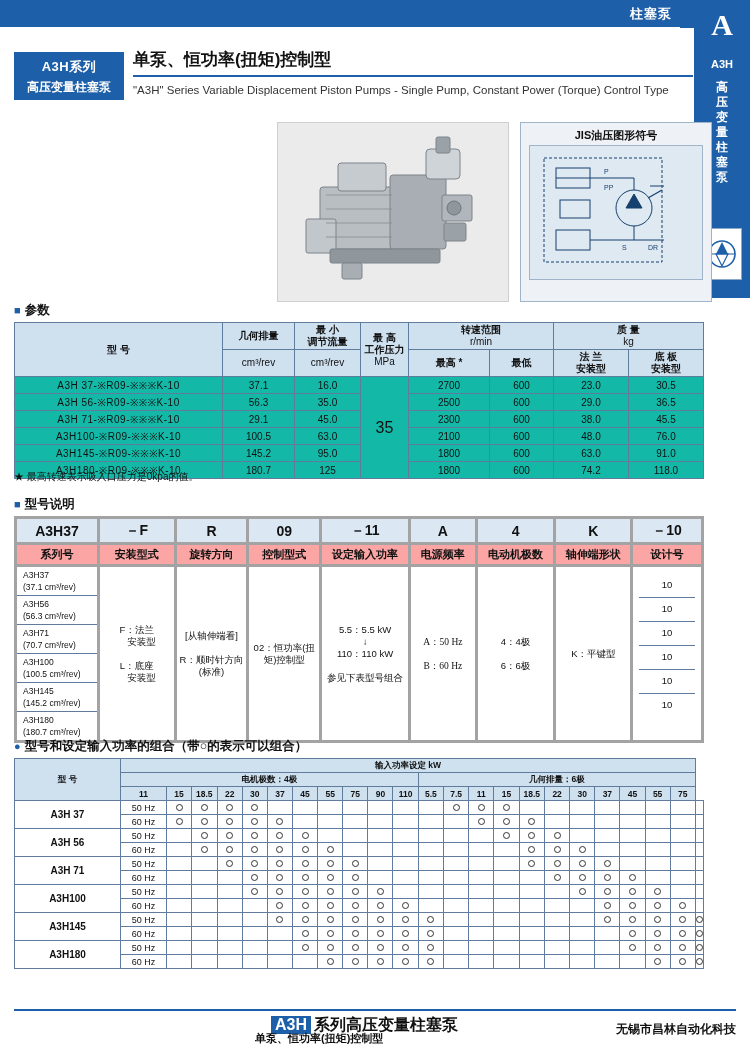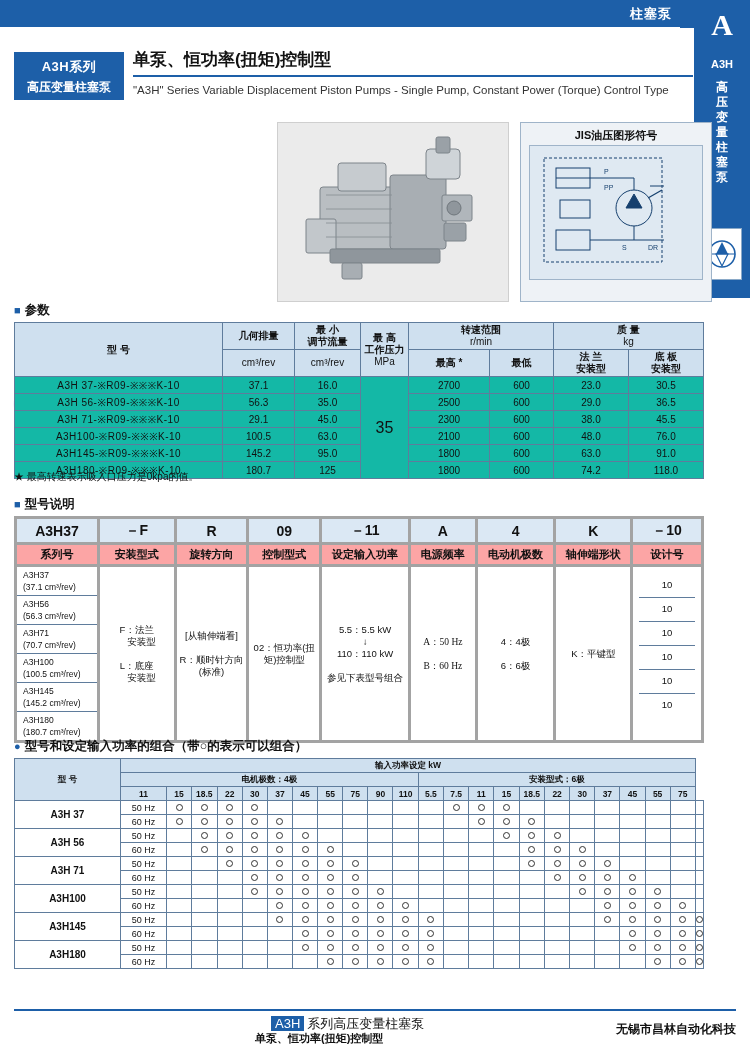--- a/index.html
+++ b/index.html
@@ -134,21 +134,21 @@
     display:inline-block; width:7px; height:7px; border:1px solid #333;
     border-radius:50%;
   }
 
   
   .footer {
     position:absolute; left:0; bottom:0; width:750px; height:40px;
   }
   .footer .line { position:absolute; left:14px; top:0; width:722px; height:2px; background:#1d5fa8;}
   .footer .logo2 {
-    position:absolute; left:243px; top:6px; font-size:13px; font-weight:normal; color:#111;padding-left:28px;
+    position:absolute; left:243px; top:6px; font-size:16px; font-weight:bold; color:#111;padding-left:28px;
   }
   .footer .logo2 .badge {
     display:inline-block; background:#1d5fa8; color:#fff; padding:0 4px; margin-right:3px;
   }
   .footer .sub {
     position:absolute; left:255px; top:22px; font-size:11px; font-weight:bold; color:#111;
   }
   .footer .company {
     position:absolute; right:14px; top:12px; font-size:12px; font-weight:bold; color:#111;
   }
@@ -484,21 +484,21 @@
 </div>
 
 <table class="comb">
   <thead>
     <tr>
       <th rowspan="3" style="width:110px;">型  号</th>
       <th colspan="22">输入功率设定 kW</th>
     </tr>
     <tr>
       <th colspan="11">电机极数：4极</th>
-      <th colspan="11">安装型式：6极</th>
+      <th colspan="11">几何排量：6极</th>
     </tr>
     <tr id="comb-cols">
         <th style="width: 26px;">11</th>
         <th style="width: 26px;">15</th>
         <th style="width: 26px;">18.5</th>
         <th style="width: 26px;">22</th>
         <th style="width: 26px;">30</th>
         <th style="width: 26px;">37</th>
         <th style="width: 26px;">45</th>
         <th style="width: 26px;">55</th>

